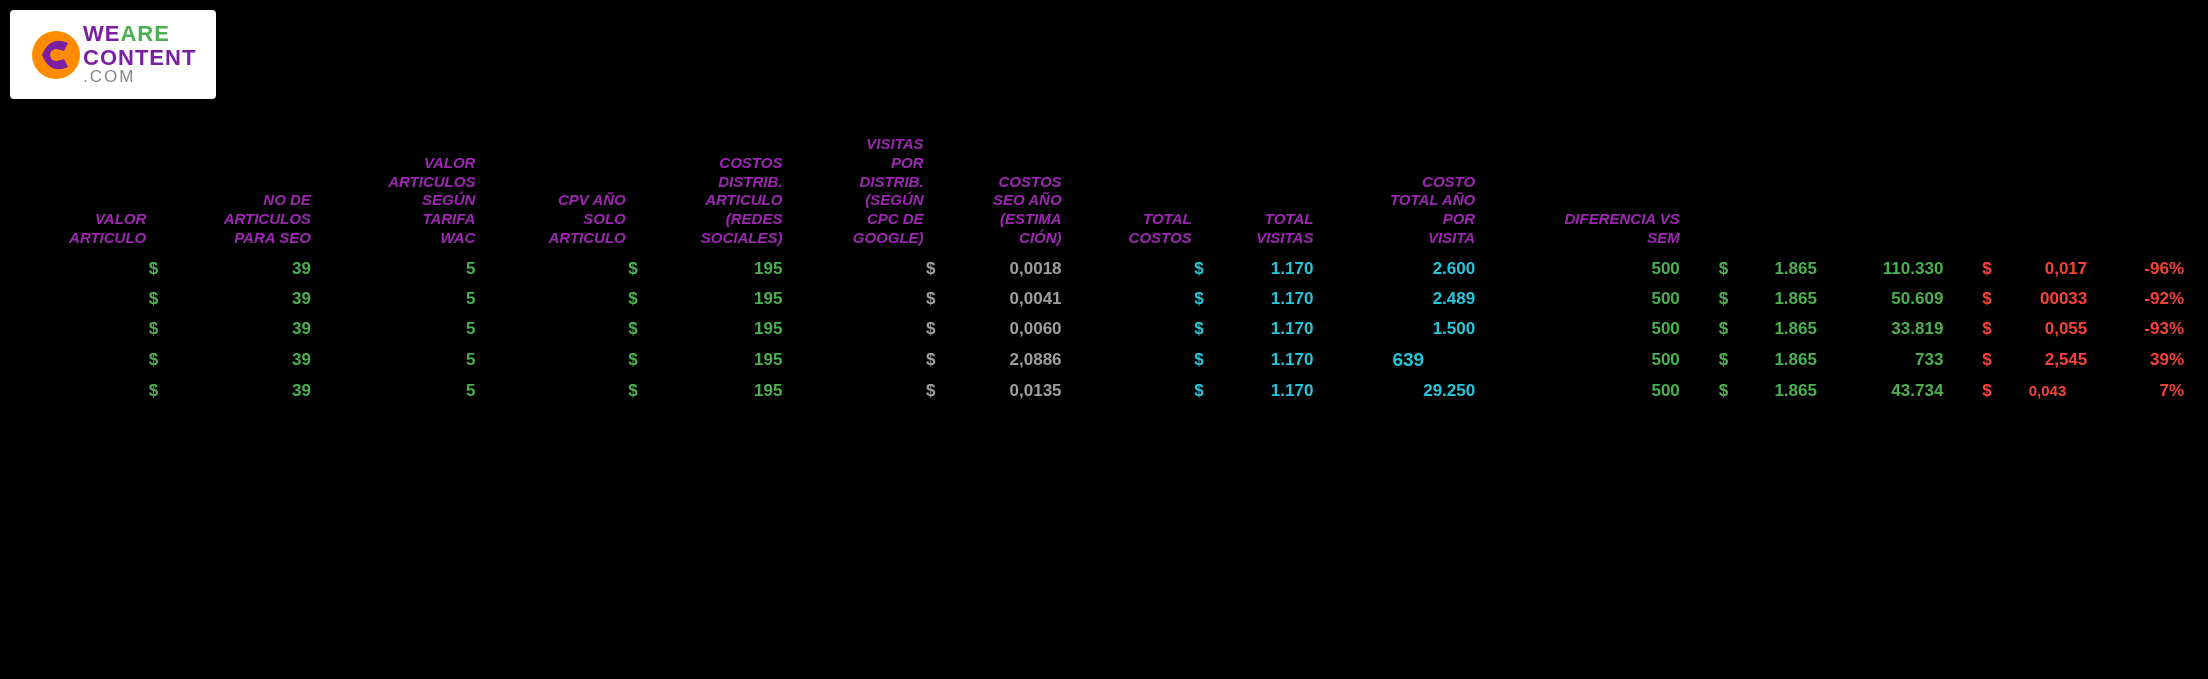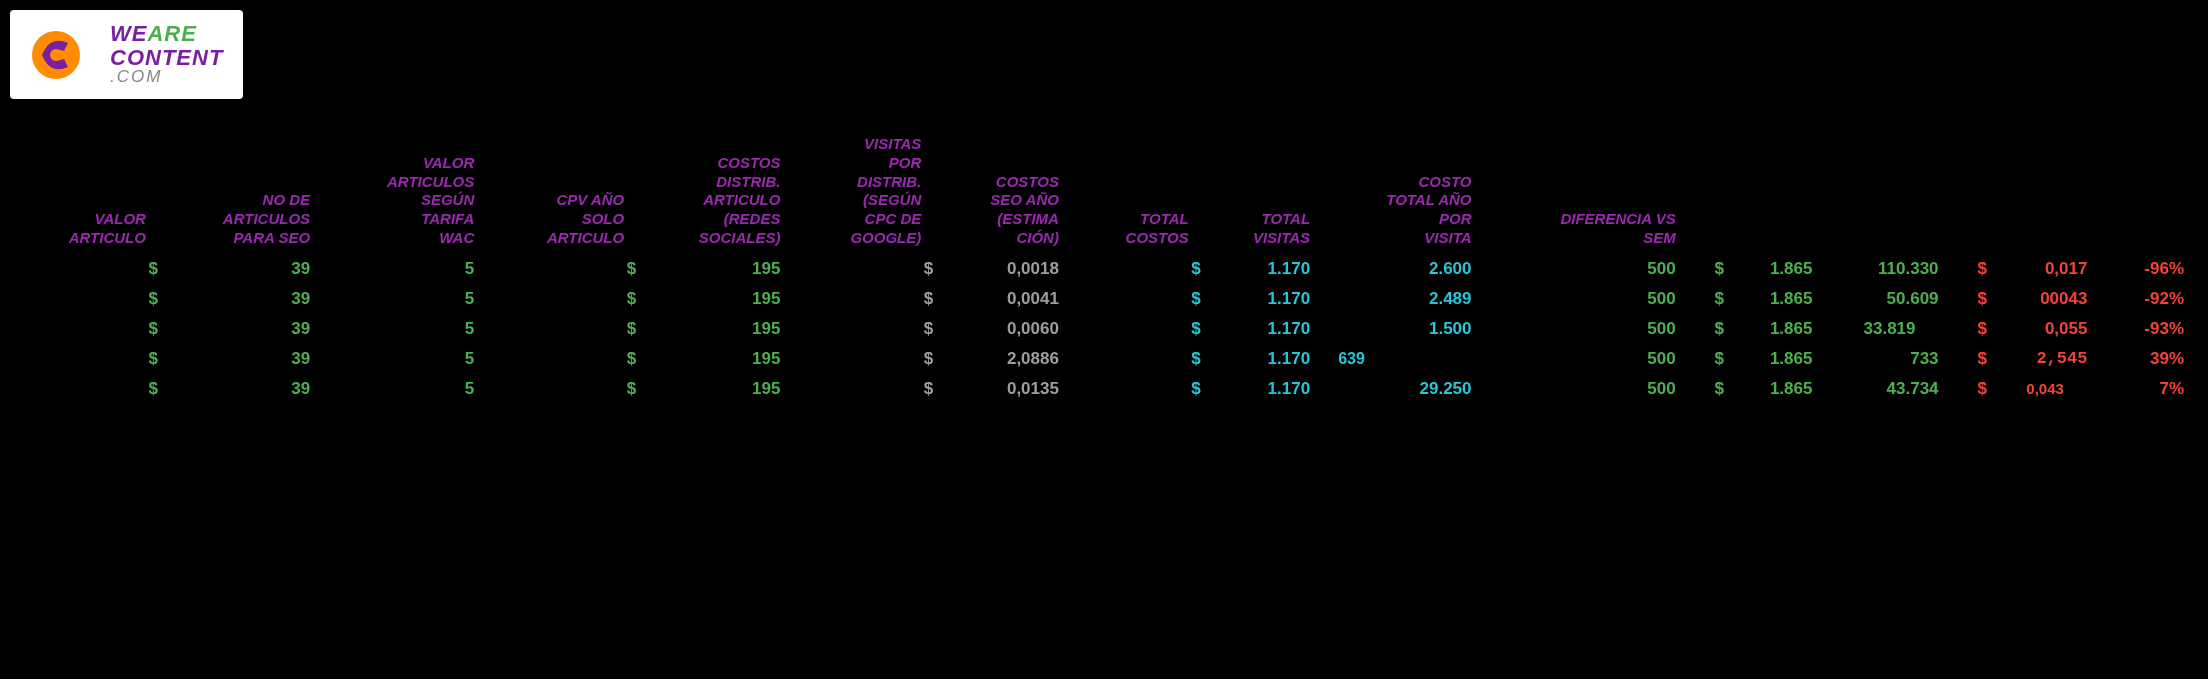--- a/index.html
+++ b/index.html
@@ -17,22 +17,21 @@
     .logo-area {
       background: #fff;
       display: inline-block;
       padding: 12px 20px;
       margin-bottom: 20px;
       border-radius: 4px;
     }
     .logo-inner {
       display: flex;
       align-items: center;
-      gap: 28px;
-      font-style: italic;
+      gap: 1px;
     }
     .logo-icon {
       width: 52px;
       height: 52px;
     }
     .logo-text {
       display: flex;
       flex-direction: column;
       line-height: 1.1;
     }
@@ -174,59 +173,59 @@
     <td style="color:#9e9e9e; font-size:17px; font-weight:700; text-align:right; padding:5px 2px 5px 14px;">$</td>
     <td style="color:#9e9e9e; font-size:17px; font-weight:700; text-align:right; padding:5px 14px;">0,0041</td>
     <td style="color:#26c6da; font-size:17px; font-weight:700; text-align:right; padding:5px 2px 5px 14px;">$</td>
     <td style="color:#26c6da; font-size:17px; font-weight:700; text-align:right; padding:5px 14px;">1.170</td>
     <td style="color:#26c6da; font-size:17px; font-weight:700; text-align:right; padding:5px 14px;">2.489</td>
     <td style="color:#4caf50; font-size:17px; font-weight:700; text-align:right; padding:5px 14px;">500</td>
     <td style="color:#4caf50; font-size:17px; font-weight:700; text-align:right; padding:5px 2px 5px 14px;">$</td>
     <td style="color:#4caf50; font-size:17px; font-weight:700; text-align:right; padding:5px 14px;">1.865</td>
     <td style="color:#4caf50; font-size:17px; font-weight:700; text-align:right; padding:5px 14px;">50.609</td>
     <td style="color:#f44336; font-size:17px; font-weight:900; text-align:right; padding:5px 2px 5px 14px;">$</td>
-    <td style="color:#f44336; font-size:17px; font-weight:900; text-align:right; padding:5px 14px;">00043</td>
+    <td style="color:#f44336; font-size:17px; font-weight:900; text-align:right; padding:5px 14px;">00033</td>
     <td style="color:#f44336; font-size:17px; font-weight:900; text-align:right; padding:5px 14px;">-92%</td>
   </tr>
         <tr>
     <td style="color:#4caf50; font-size:17px; font-weight:700; text-align:right; padding:5px 2px 5px 14px;">$</td>
     <td style="color:#4caf50; font-size:17px; font-weight:700; text-align:right; padding:5px 14px;">39</td>
     <td style="color:#4caf50; font-size:17px; font-weight:700; text-align:right; padding:5px 14px;">5</td>
     <td style="color:#4caf50; font-size:17px; font-weight:700; text-align:right; padding:5px 2px 5px 14px;">$</td>
     <td style="color:#4caf50; font-size:17px; font-weight:700; text-align:right; padding:5px 14px;">195</td>
     <td style="color:#9e9e9e; font-size:17px; font-weight:700; text-align:right; padding:5px 2px 5px 14px;">$</td>
     <td style="color:#9e9e9e; font-size:17px; font-weight:700; text-align:right; padding:5px 14px;">0,0060</td>
     <td style="color:#26c6da; font-size:17px; font-weight:700; text-align:right; padding:5px 2px 5px 14px;">$</td>
     <td style="color:#26c6da; font-size:17px; font-weight:700; text-align:right; padding:5px 14px;">1.170</td>
     <td style="color:#26c6da; font-size:17px; font-weight:700; text-align:right; padding:5px 14px;">1.500</td>
     <td style="color:#4caf50; font-size:17px; font-weight:700; text-align:right; padding:5px 14px;">500</td>
     <td style="color:#4caf50; font-size:17px; font-weight:700; text-align:right; padding:5px 2px 5px 14px;">$</td>
     <td style="color:#4caf50; font-size:17px; font-weight:700; text-align:right; padding:5px 14px;">1.865</td>
-    <td style="color:#4caf50; font-size:17px; font-weight:700; text-align:center; padding:5px 14px;">33.819</td>
+    <td style="color:#4caf50; font-size:17px; font-weight:700; text-align:right; padding:5px 14px;">33.819</td>
     <td style="color:#f44336; font-size:17px; font-weight:900; text-align:right; padding:5px 2px 5px 14px;">$</td>
     <td style="color:#f44336; font-size:17px; font-weight:900; text-align:right; padding:5px 14px;">0,055</td>
     <td style="color:#f44336; font-size:17px; font-weight:900; text-align:right; padding:5px 14px;">-93%</td>
   </tr>
         <tr>
     <td style="color:#4caf50; font-size:17px; font-weight:700; text-align:right; padding:5px 2px 5px 14px;">$</td>
     <td style="color:#4caf50; font-size:17px; font-weight:700; text-align:right; padding:5px 14px;">39</td>
     <td style="color:#4caf50; font-size:17px; font-weight:700; text-align:right; padding:5px 14px;">5</td>
     <td style="color:#4caf50; font-size:17px; font-weight:700; text-align:right; padding:5px 2px 5px 14px;">$</td>
     <td style="color:#4caf50; font-size:17px; font-weight:700; text-align:right; padding:5px 14px;">195</td>
     <td style="color:#9e9e9e; font-size:17px; font-weight:700; text-align:right; padding:5px 2px 5px 14px;">$</td>
     <td style="color:#9e9e9e; font-size:17px; font-weight:700; text-align:right; padding:5px 14px;">2,0886</td>
     <td style="color:#26c6da; font-size:17px; font-weight:700; text-align:right; padding:5px 2px 5px 14px;">$</td>
     <td style="color:#26c6da; font-size:17px; font-weight:700; text-align:right; padding:5px 14px;">1.170</td>
-    <td style="color:#26c6da; font-size:16px; font-weight:700; text-align:left; padding:5px 14px;">639</td>
+    <td style="color:#26c6da; font-size:19px; font-weight:700; text-align:center; padding:5px 14px;">639</td>
     <td style="color:#4caf50; font-size:17px; font-weight:700; text-align:right; padding:5px 14px;">500</td>
     <td style="color:#4caf50; font-size:17px; font-weight:700; text-align:right; padding:5px 2px 5px 14px;">$</td>
     <td style="color:#4caf50; font-size:17px; font-weight:700; text-align:right; padding:5px 14px;">1.865</td>
     <td style="color:#4caf50; font-size:17px; font-weight:700; text-align:right; padding:5px 14px;">733</td>
     <td style="color:#f44336; font-size:17px; font-weight:900; text-align:right; padding:5px 2px 5px 14px;">$</td>
-    <td style="color:#f44336; font-size:17px; font-weight:900; text-align:right; padding:5px 14px;font-family:Liberation Mono, monospace;">2,545</td>
+    <td style="color:#f44336; font-size:17px; font-weight:900; text-align:right; padding:5px 14px;">2,545</td>
     <td style="color:#f44336; font-size:17px; font-weight:900; text-align:right; padding:5px 14px;">39%</td>
   </tr>
         <tr>
     <td style="color:#4caf50; font-size:17px; font-weight:700; text-align:right; padding:5px 2px 5px 14px;">$</td>
     <td style="color:#4caf50; font-size:17px; font-weight:700; text-align:right; padding:5px 14px;">39</td>
     <td style="color:#4caf50; font-size:17px; font-weight:700; text-align:right; padding:5px 14px;">5</td>
     <td style="color:#4caf50; font-size:17px; font-weight:700; text-align:right; padding:5px 2px 5px 14px;">$</td>
     <td style="color:#4caf50; font-size:17px; font-weight:700; text-align:right; padding:5px 14px;">195</td>
     <td style="color:#9e9e9e; font-size:17px; font-weight:700; text-align:right; padding:5px 2px 5px 14px;">$</td>
     <td style="color:#9e9e9e; font-size:17px; font-weight:700; text-align:right; padding:5px 14px;">0,0135</td>

